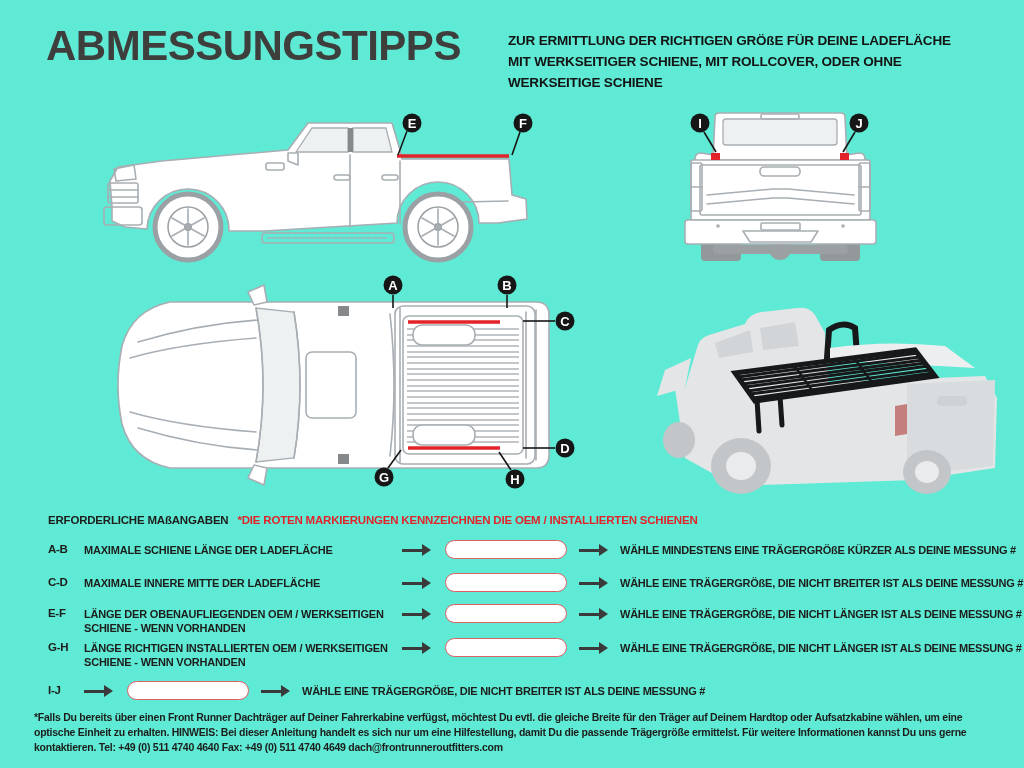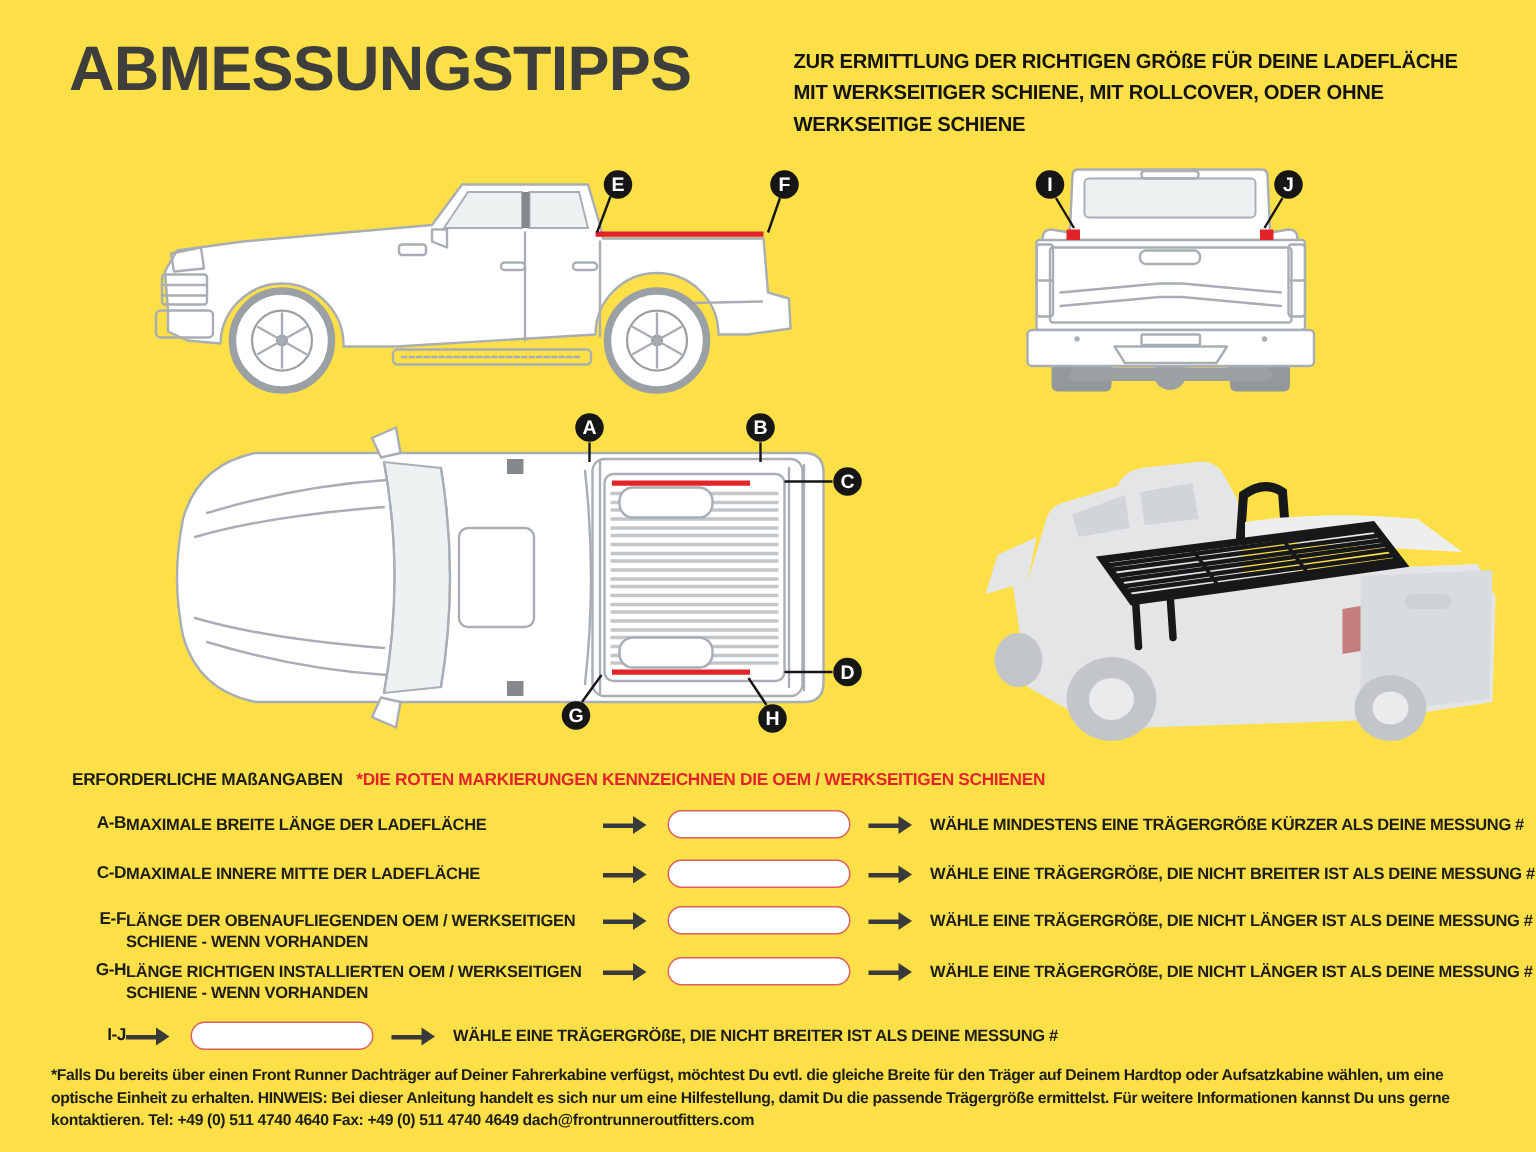--- a/index.html
+++ b/index.html
@@ -1,37 +1,37 @@
 <!DOCTYPE html>
 <html><head>
 <meta charset="utf-8">
 <style>
   html,body{margin:0;padding:0;}
   body{background:#fff;font-family:"Liberation Sans",sans-serif;}
-  .stage{position:relative;width:1024px;height:768px;background:#fde047;overflow:hidden;}
+  .stage{position:relative;width:1024px;height:768px;background:#5eead4;overflow:hidden;}
 
   .title{position:absolute;left:46px;top:22px;font-size:42px;font-weight:bold;
          letter-spacing:-0.5px;color:#3E3E3D;white-space:nowrap;}
-  .subtitle{position:absolute;left:529px;top:30px;width:470px;font-size:13.5px;font-weight:bold;
+  .subtitle{position:absolute;left:508px;top:30px;width:470px;font-size:13.5px;font-weight:bold;
             line-height:21px;color:#141414;letter-spacing:-0.2px;white-space:pre-line;}
 
   .diagram{position:absolute;}
   .d-side{left:50px;top:103px;}
   .d-rear{left:673px;top:103px;}
   .d-top{left:108px;top:272px;}
   .d-render{left:645px;top:288px;}
 
   .form-heading{position:absolute;left:48px;top:514px;font-size:11.5px;font-weight:bold;
                 letter-spacing:-0.2px;white-space:nowrap;}
   .form-heading .black{color:#1D1D1B;}
   .form-heading .red{color:#E2242A;margin-left:9px;}
 
   .mrow{position:absolute;left:48px;width:960px;display:flex;align-items:flex-start;}
   .r1{top:543px;} .r2{top:576px;} .r3{top:607px;} .r4{top:641px;} .r5{top:684px;}
-  .rk{flex:none;width:36px;font-weight:bold;font-size:11.5px;color:#1D1D1B;letter-spacing:-0.3px;text-align:right;}
+  .rk{flex:none;width:36px;font-weight:bold;font-size:11.5px;color:#1D1D1B;letter-spacing:-0.3px;}
   .rl{flex:none;width:318px;font-weight:bold;font-size:11px;line-height:14px;color:#1D1D1B;
       letter-spacing:-0.2px;white-space:pre-line;}
   .arrow{flex:none;width:30px;height:14px;position:relative;margin-top:0;}
   .arrow::before{content:"";position:absolute;left:0;top:6px;width:21px;height:3px;background:#3A3A3A;}
   .arrow::after{content:"";position:absolute;right:1px;top:1px;width:0;height:0;
     border-left:9px solid #3A3A3A;border-top:6.5px solid transparent;border-bottom:6.5px solid transparent;}
   .pill{flex:none;width:104px;height:17px;margin:-3px 12px 0 13px;border:1.5px solid #DC5F64;
         border-radius:11px;background:#fff;outline:none;padding:0 8px;font-size:11px;
         font-family:"Liberation Sans",sans-serif;}
   .result{flex:none;margin-left:11px;margin-top:1px;font-size:11px;font-weight:bold;color:#1D1D1B;
@@ -268,26 +268,26 @@
       <line class="rack" stroke-width="3" x1="103" y1="103" x2="283" y2="78"></line>
       <line class="rack" stroke-width="3" x1="105" y1="106" x2="285" y2="82"></line>
       <line class="rack" stroke-width="3" x1="108" y1="110" x2="288" y2="85"></line>
       <polygon class="rack" stroke-width="5" points="90,85 270,62 290,88 110,113"></polygon>
       <line class="rack" stroke-width="5" x1="112" y1="112" x2="114" y2="143"></line>
       <line class="rack" stroke-width="5" x1="135" y1="108" x2="137" y2="137"></line>
     </g>
   </svg>
 
   <div class="form-heading">
-    <span class="black">ERFORDERLICHE MAßANGABEN</span><span class="red">*DIE ROTEN MARKIERUNGEN KENNZEICHNEN DIE OEM / WERKSEITIGEN SCHIENEN</span>
+    <span class="black">ERFORDERLICHE MAßANGABEN</span><span class="red">*DIE ROTEN MARKIERUNGEN KENNZEICHNEN DIE OEM / INSTALLIERTEN SCHIENEN</span>
   </div>
 
   <div class="mrow r1">
     <div class="rk">A-B</div>
-    <div class="rl">MAXIMALE BREITE LÄNGE DER LADEFLÄCHE</div>
+    <div class="rl">MAXIMALE SCHIENE LÄNGE DER LADEFLÄCHE</div>
     <div class="arrow"></div>
     <input class="pill" type="text" value="" style="">
     <div class="arrow"></div>
     <div class="result">WÄHLE MINDESTENS EINE TRÄGERGRÖßE KÜRZER ALS DEINE MESSUNG #</div>
   </div>
 
   <div class="mrow r2">
     <div class="rk">C-D</div>
     <div class="rl">MAXIMALE INNERE MITTE DER LADEFLÄCHE</div>
     <div class="arrow"></div>

